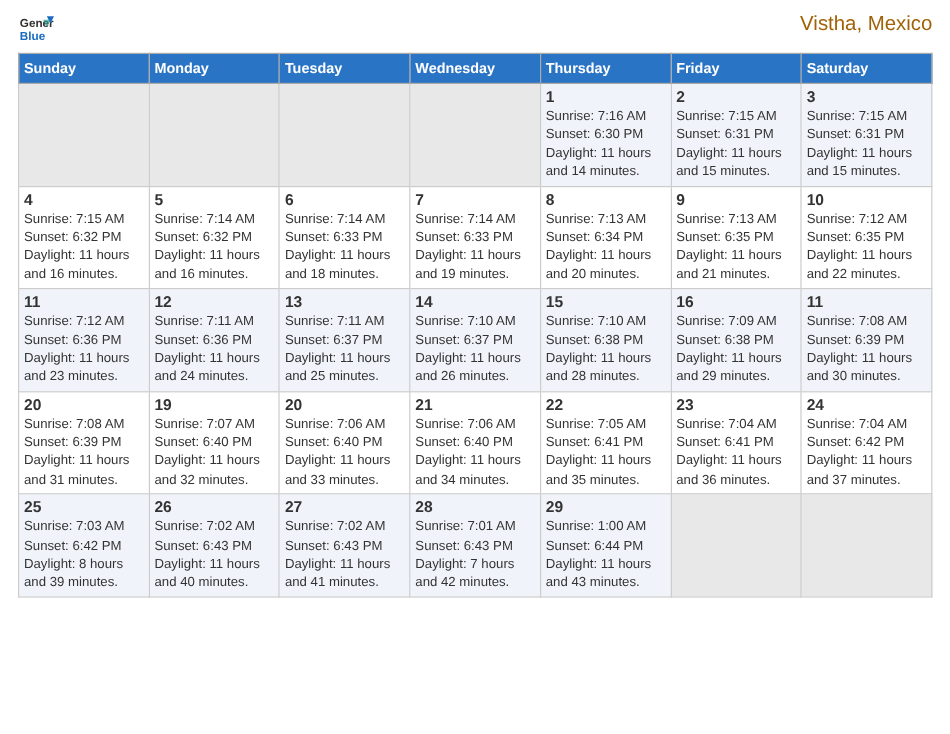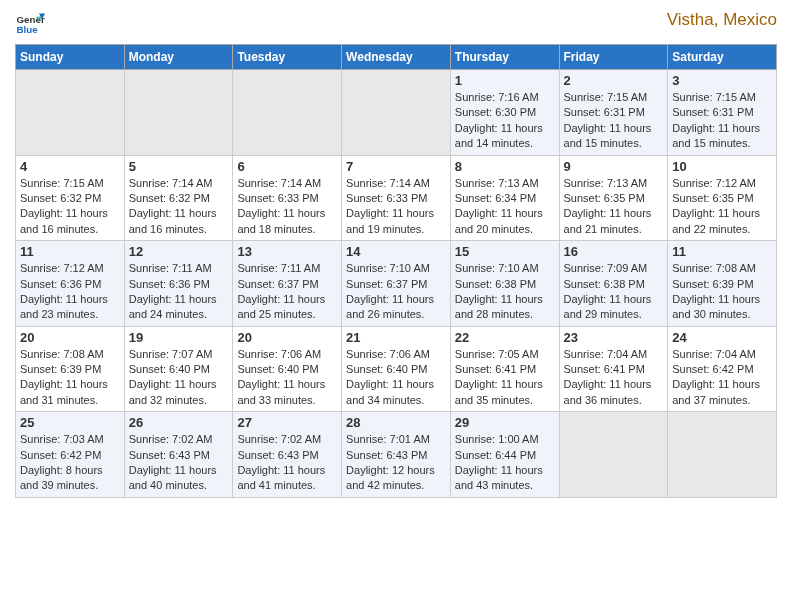--- a/index.html
+++ b/index.html
@@ -344,21 +344,21 @@
             <span>Sunrise: 7:02 AM</span><br>
             <span>Sunset: 6:43 PM</span><br>
             <span>Daylight: 11 hours and 41 minutes.</span>
           </div>
         </td>
           <td>
           <div class="day-number">28</div>
           <div class="day-info">
             <span>Sunrise: 7:01 AM</span><br>
             <span>Sunset: 6:43 PM</span><br>
-            <span>Daylight: 12 hours and 42 minutes.</span>
+            <span>Daylight: 7 hours and 42 minutes.</span>
           </div>
         </td>
           <td>
           <div class="day-number">29</div>
           <div class="day-info">
             <span>Sunrise: 1:00 AM</span><br>
             <span>Sunset: 6:44 PM</span><br>
             <span>Daylight: 11 hours and 43 minutes.</span>
           </div>
         </td>

